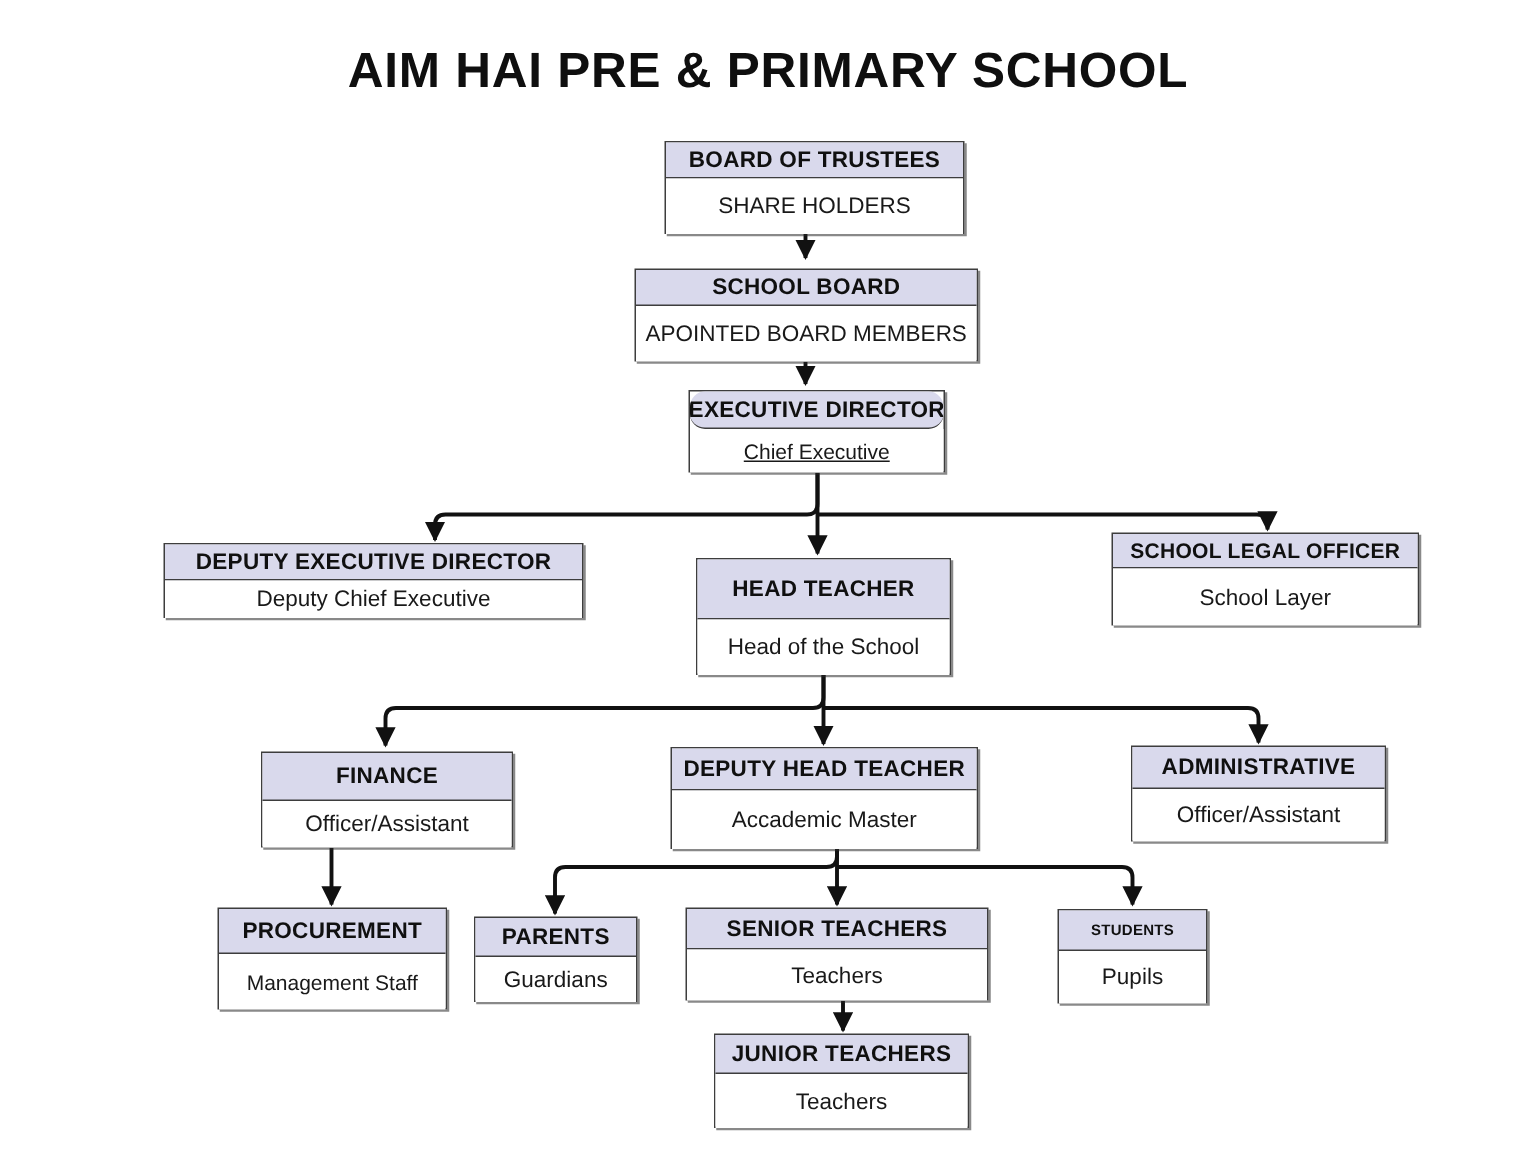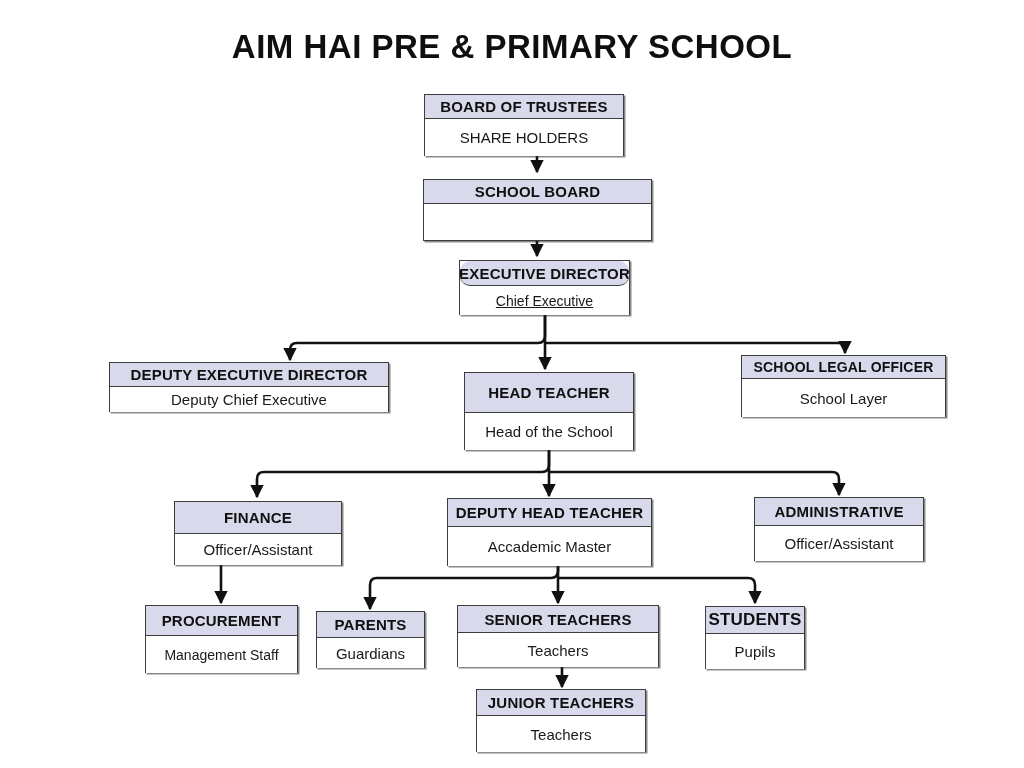--- a/index.html
+++ b/index.html
@@ -105,27 +105,28 @@
       <path d="M 221 565 L 221 603"></path>
 
       <path d="M 558 566 L 558 571 Q 558 578 551 578 L 377 578 Q 370 578 370 585 L 370 609"></path>
       <path d="M 558 566 L 558 603"></path>
       <path d="M 558 578 L 748 578 Q 755 578 755 585 L 755 603"></path>
 
       <path d="M 562 667 L 562 687"></path>
     </g>
   </svg>
 
-  <div class="node" style="left:424px; top:94px; width:200px; height:62px;">
+  <div class="node" style="left:443px; top:94px; width:200px; height:62px;">
     <div class="hdr" style="height:24px; font-size:15px;">BOARD OF TRUSTEES</div>
     <div class="sub" style="height:37px; font-size:15px;">SHARE HOLDERS</div>
   </div>
 
   <div class="node" style="left:423px; top:179px; width:229px; height:62px;">
     <div class="hdr" style="height:24px; font-size:15px;">SCHOOL BOARD</div>
+    <div class="sub" style="height:37px; font-size:15px;">APOINTED BOARD MEMBERS</div>
   </div>
 
   <div class="node" style="left:459px; top:260px; width:171px; height:55px;">
     <div class="hdr" style="height:25px; font-size:15px;border-radius:10px;">EXECUTIVE DIRECTOR</div>
     <div class="sub" style="height:29px; font-size:14px;text-decoration:underline;">Chief Executive</div>
   </div>
 
   <div class="node" style="left:109px; top:362px; width:280px; height:50px;">
     <div class="hdr" style="height:24px; font-size:15px;text-align:center;">DEPUTY EXECUTIVE DIRECTOR</div>
     <div class="sub" style="height:25px; font-size:15px;">Deputy Chief Executive</div>
@@ -165,21 +166,21 @@
     <div class="hdr" style="height:26px; font-size:15px;">PARENTS</div>
     <div class="sub" style="height:30px; font-size:15px;">Guardians</div>
   </div>
 
   <div class="node" style="left:457px; top:605px; width:202px; height:62px;">
     <div class="hdr" style="height:27px; font-size:15px;">SENIOR TEACHERS</div>
     <div class="sub" style="height:34px; font-size:15px;">Teachers</div>
   </div>
 
   <div class="node" style="left:705px; top:606px; width:100px; height:63px;">
-    <div class="hdr" style="height:27px; font-size:17px;">STUDENTS</div>
+    <div class="hdr" style="height:27px; font-size:10px;">STUDENTS</div>
     <div class="sub" style="height:35px; font-size:15px;">Pupils</div>
   </div>
 
   <div class="node" style="left:476px; top:689px; width:170px; height:63px;">
     <div class="hdr" style="height:26px; font-size:15px;">JUNIOR TEACHERS</div>
     <div class="sub" style="height:36px; font-size:15px;">Teachers</div>
   </div>
 
 </div>
 

